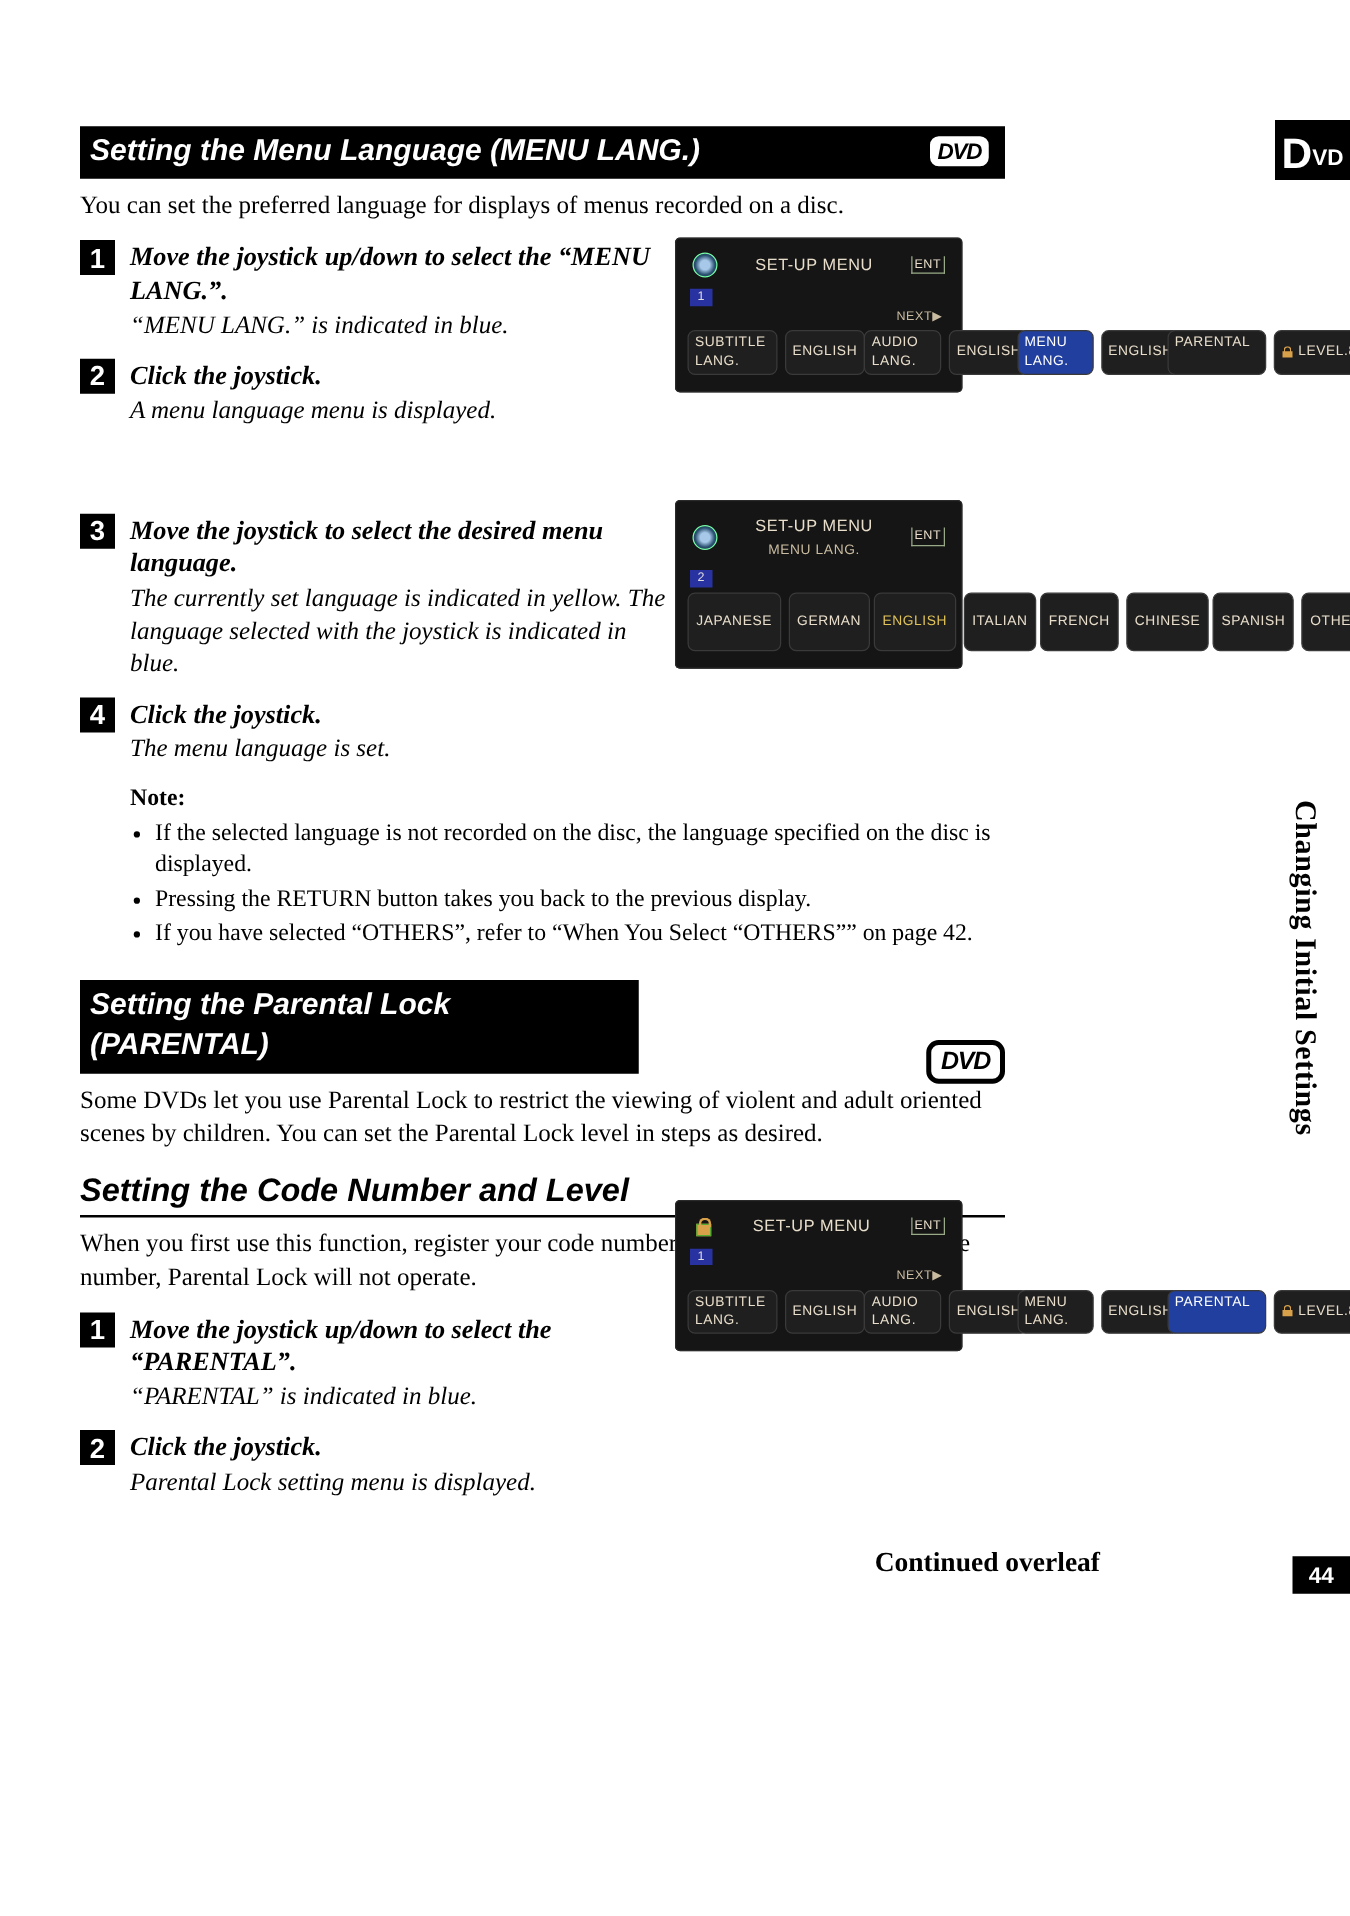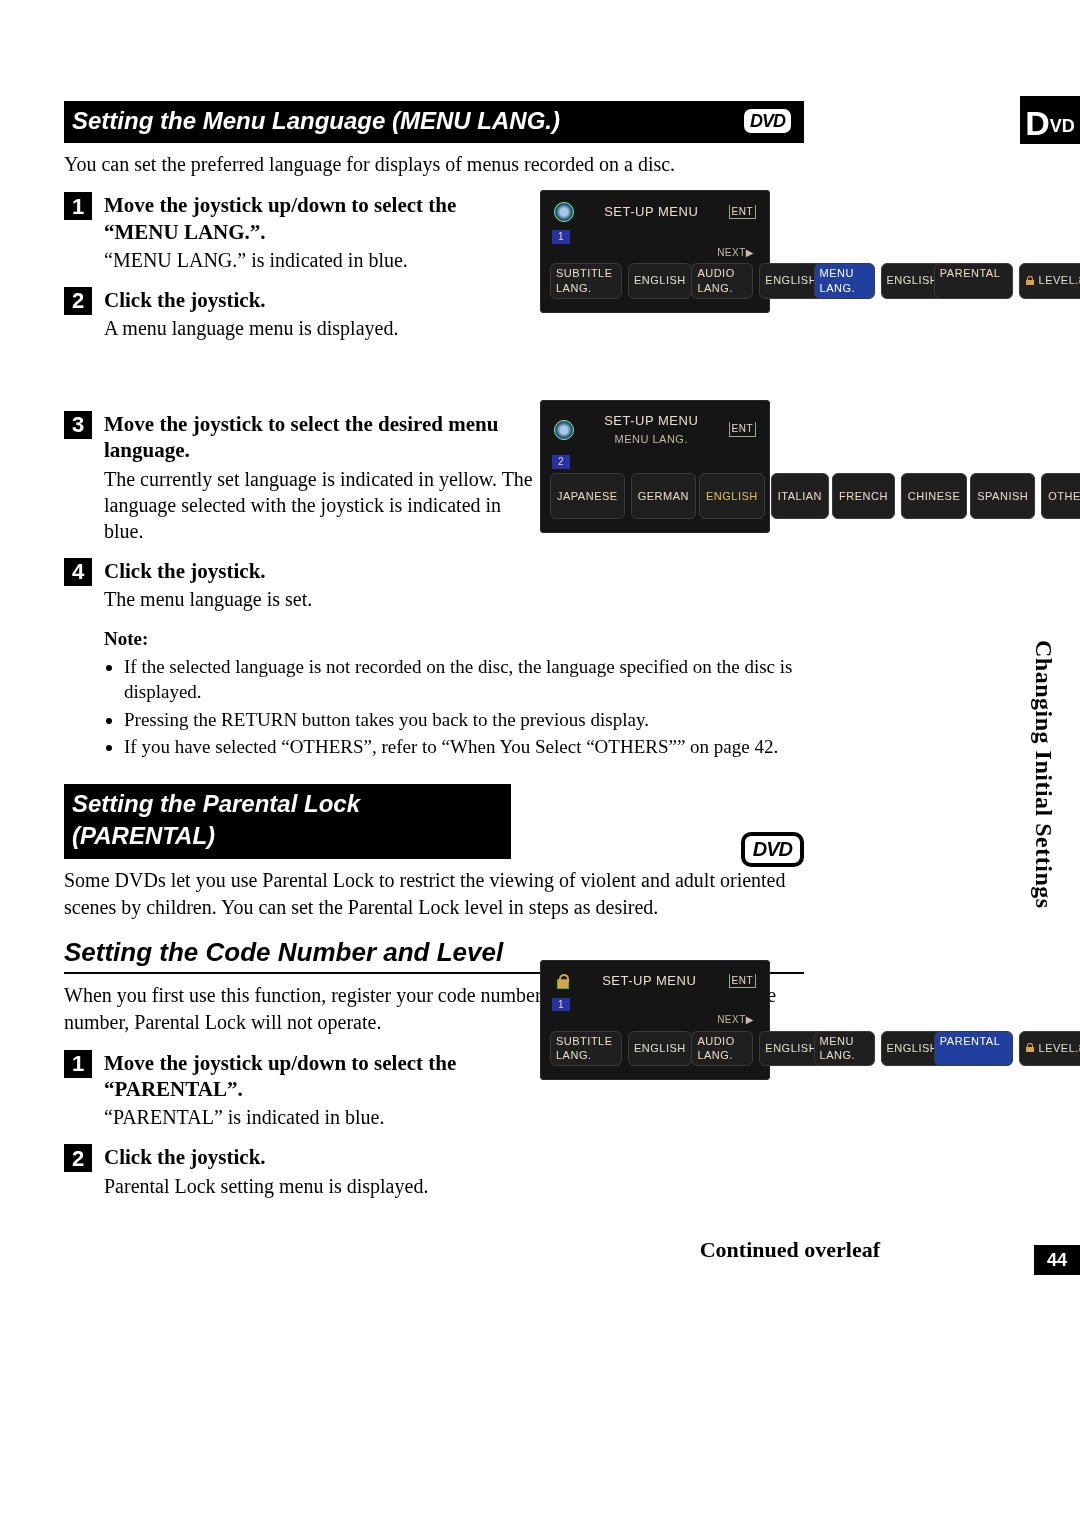--- a/index.html
+++ b/index.html
@@ -122,21 +122,21 @@
     height: 28px;
     background: #000;
     color: #fff;
     font-family: Arial, sans-serif;
     font-weight: 700;
     font-size: 22px;
     display:flex;
     align-items:center;
     justify-content:center;
   }
-  .step .content { flex: 1; }
+  .step .content { flex: 1; font-style: italic; }
   .step-title {
     font-family: "Times New Roman", serif;
     font-weight: 700;
     font-size: 21px;
     line-height: 1.25;
     margin-bottom: 2px;
   }
   .step-body {
     font-size: 20px;
     line-height: 1.3;

